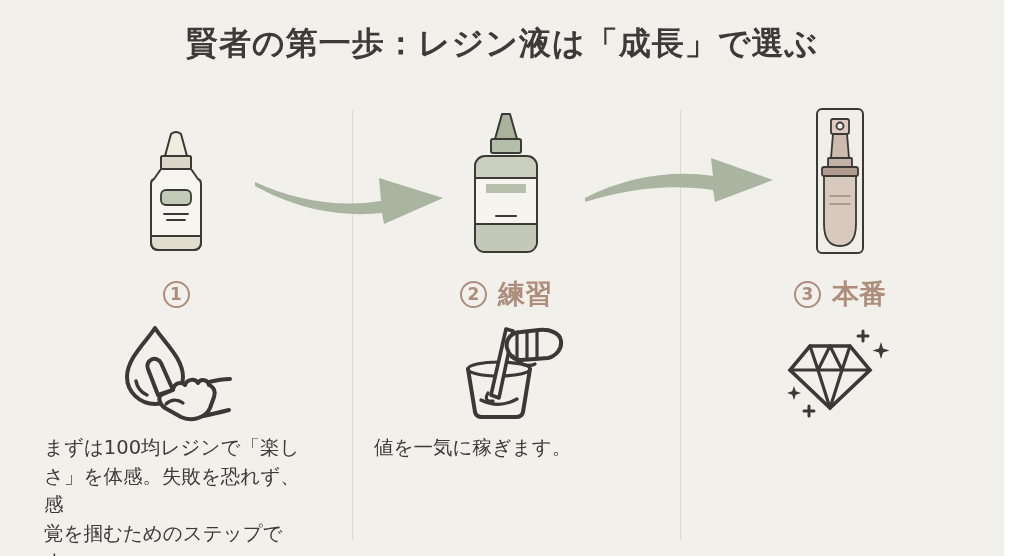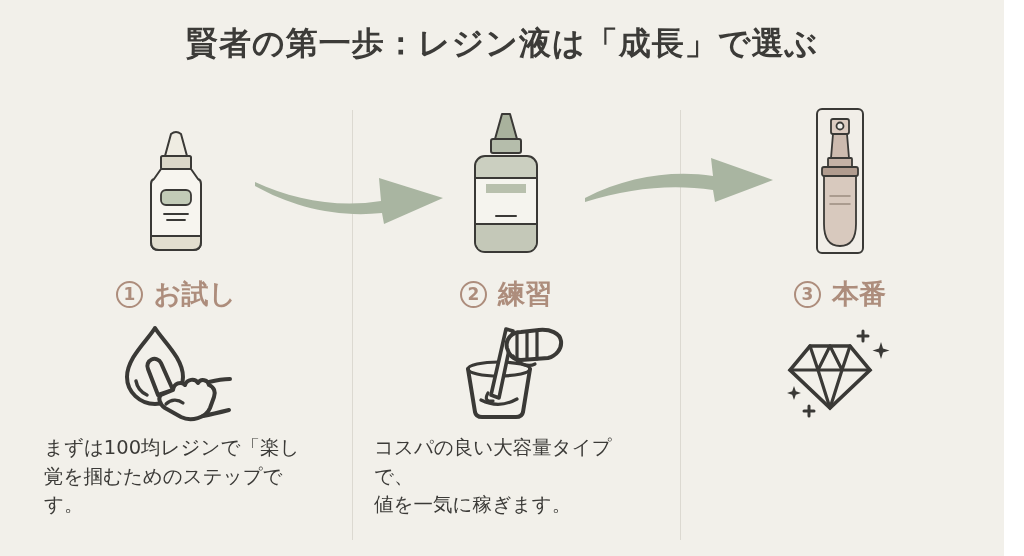--- a/index.html
+++ b/index.html
@@ -83,37 +83,37 @@
         <rect x="13" y="26" width="30" height="13" rx="1.5" fill="#dbd7c8" stroke="var(--c-line_art,#3a3936)" stroke-width="2"></rect>
         <path d="M13,39 L43,39 L50,49 Q53,50 53,54 L53,112 Q53,120 45,120 L11,120 Q3,120 3,112 L3,54 Q3,50 6,49 Z" fill="#f7f5ef" stroke="var(--c-line_art,#3a3936)" stroke-width="2" stroke-linejoin="round"></path>
         <path d="M3,106 L53,106 L53,112 Q53,120 45,120 L11,120 Q3,120 3,112 Z" fill="#e2decf" stroke="var(--c-line_art,#3a3936)" stroke-width="2"></path>
         <rect x="13" y="60" width="30" height="15" rx="5" fill="#c2cbb7" stroke="var(--c-line_art,#3a3936)" stroke-width="1.8"></rect>
         <path d="M16,84 L40,84 M19,90 L37,90" stroke="var(--c-line_art,#3a3936)" stroke-width="1.8" stroke-linecap="round"></path>
       </svg>
     </div>
 
     <div class="step-label">
       <span class="step-circle">1</span>
-      <span>お試し</span>
     </div>
 
     <div class="icon-area">
       <svg width="122" height="100" viewBox="0 0 122 100" stroke="var(--c-line_art,#3a3936)" fill="none" stroke-linecap="round" stroke-linejoin="round">
         <path d="M40,4 C32,17 12,34 12,53 C12,68 25,80 40,80 C55,80 68,68 68,53 C68,34 48,17 40,4 Z" stroke-width="4"></path>
         <path d="M21,57 A19,19 0 0 0 32,71" stroke-width="3.5"></path>
         <path d="M58,66 L46,39 A7,7 0 0 0 33,45 L43,71 Z" fill="var(--c-background,#f2f0ea)" stroke-width="4"></path>
         <path d="M58,66 C59,59 66,57 70,61 C72,55 80,54 83,59 C86,54 93,56 94,61 C99,63 101,68 99,73 L95,84 C91,94 76,98 66,93 L50,84 C44,80 43,73 46,71 Z" fill="var(--c-background,#f2f0ea)" stroke-width="4"></path>
         <path d="M94,58 C102,56 108,55 115,55" stroke-width="4"></path>
         <path d="M88,92 C98,90 106,88 114,86" stroke-width="4"></path>
         <path d="M51,80 C56,75 63,75 68,79" stroke-width="3.2"></path>
       </svg>
     </div>
 
     <div class="desc">
       <div>まずは100均レジンで「楽し</div>
+      <div>さ」を体感。失敗を恐れず、感</div>
       <div>覚を掴むためのステップです。</div>
     </div>
   </div>
 
   <div class="col col2">
     <div class="bottle-area">
       <svg width="70" height="142" viewBox="0 0 70 142">
         <path d="M31,2 L39,2 L46,27 L24,27 Z" fill="#a9b29d" stroke="var(--c-line_art,#3a3936)" stroke-width="2" stroke-linejoin="round"></path>
         <rect x="20" y="27" width="30" height="14" rx="2" fill="#b5bdab" stroke="var(--c-line_art,#3a3936)" stroke-width="2"></rect>
         <rect x="4" y="44" width="62" height="96" rx="10" fill="#cbcfc0" stroke="var(--c-line_art,#3a3936)" stroke-width="2"></rect>
@@ -137,21 +137,20 @@
         <path d="M63,5 L70,7 L56,74 L48,71 Z" fill="var(--c-background,#f2f0ea)" stroke-width="3.6"></path>
         <path d="M38,76 Q56,85 74,75" stroke-width="3.2"></path>
         <path d="M45,69 Q40,78 50,77" stroke-width="3.2"></path>
         <path d="M64,24 C62,15 69,8 78,8 L96,6 C107,5 117,9 118,17 C119,25 113,32 105,34 L78,36 C70,36 66,31 64,24 Z" fill="var(--c-background,#f2f0ea)" stroke-width="4"></path>
         <path d="M74,10 L74,34 M84,8 L84,35 M94,7 L94,35" stroke-width="3.2"></path>
         <path d="M70,32 C76,41 86,43 92,40" stroke-width="3.2"></path>
       </svg>
     </div>
 
     <div class="desc">
-      <div>コスパの良い大容量タイプで、</div>
       <div>値を一気に稼ぎます。</div>
     </div>
   </div>
 
   <div class="col col3">
     <div class="bottle-area">
       <svg width="48" height="146" viewBox="0 0 48 146">
         <rect x="1" y="1" width="46" height="144" rx="5" fill="#f1eee8" stroke="var(--c-line_art,#3a3936)" stroke-width="2"></rect>
         <rect x="15" y="11" width="18" height="15" rx="2" fill="#dccbc0" stroke="var(--c-line_art,#3a3936)" stroke-width="1.8"></rect>
         <circle cx="24" cy="18" r="3.5" fill="#f2efe9" stroke="var(--c-line_art,#3a3936)" stroke-width="1.8"></circle>

